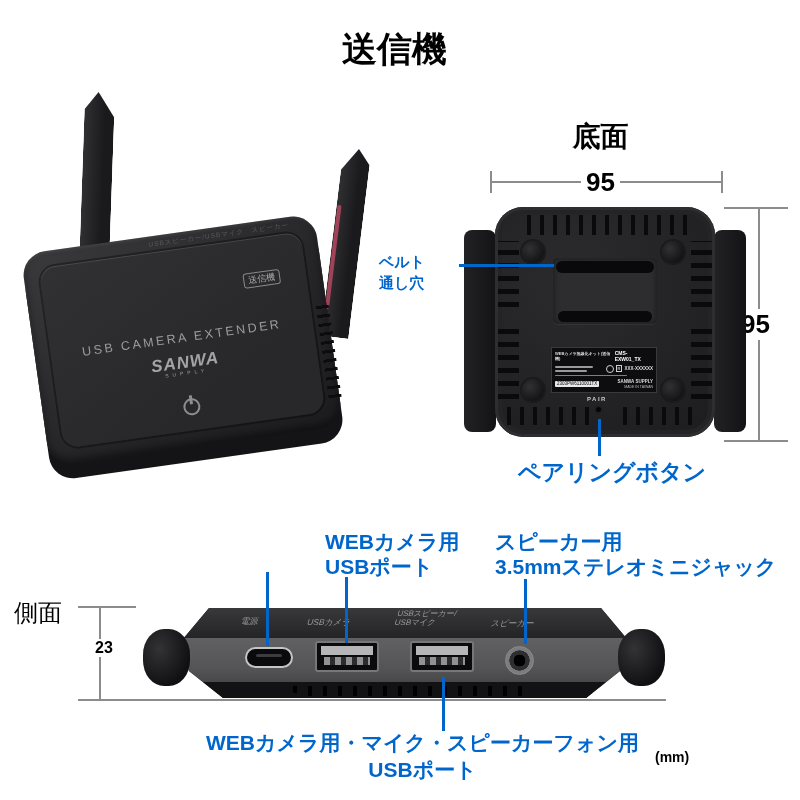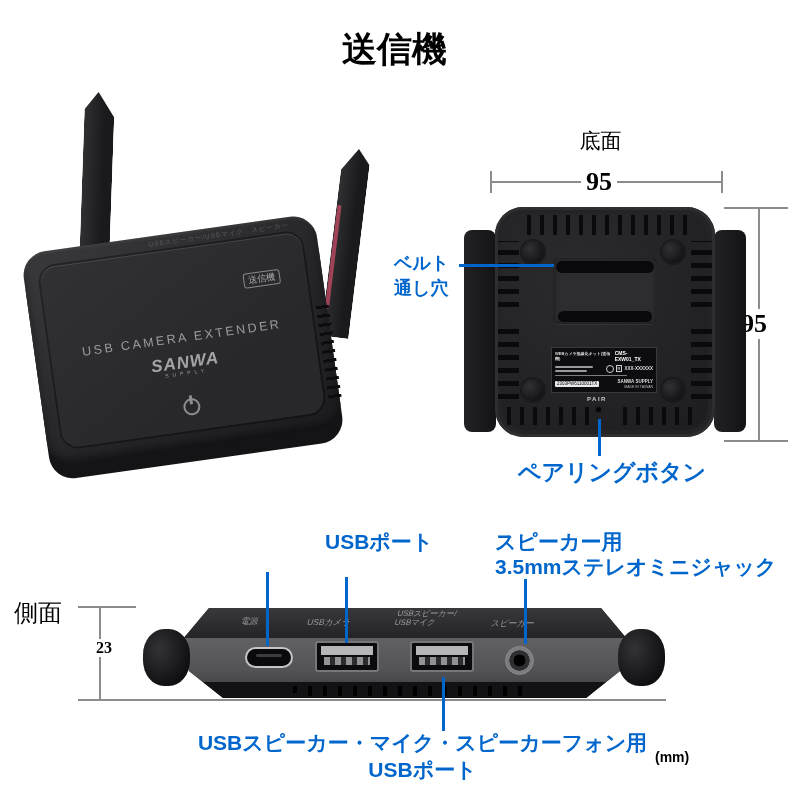--- a/index.html
+++ b/index.html
@@ -4,21 +4,21 @@
 <style>
   html,body{margin:0;padding:0;background:#fff;}
   #stage{position:relative;width:800px;height:800px;background:#fff;overflow:hidden;
          font-family:"Liberation Sans","DejaVu Sans",sans-serif;color:#000;}
   .abs{position:absolute;}
   .bold{font-weight:bold;}
   .center{text-align:center;}
   .blue{color:var(--callout-blue,#0066cc);font-weight:bold;}
   .leader{background:var(--callout-blue,#0066cc);}
   .dimline{background:var(--dim-gray,#8c8c8c);}
-  .dimnum{font-weight:bold;background:#fff;padding:0 5px;font-family:Liberation Serif, serif;}
+  .dimnum{font-weight:bold;background:#fff;padding:0 5px;}
 
   
   .antenna{background:linear-gradient(90deg,#303032,#1a1a1c 70%);}
   .m-thick{border-radius:24px;background:#141416;transform:rotate(-8deg) translateY(15px);}
   .m-body{border-radius:24px;transform:rotate(-8deg);
           background:linear-gradient(150deg,#3a3a3d 0%,#262629 55%,#1c1c1f 100%);
           box-shadow:inset 0 2px 3px rgba(255,255,255,.08), inset 0 -4px 8px rgba(0,0,0,.5);}
   .m-inner{position:absolute;inset:16px;border-radius:16px;
            background:linear-gradient(150deg,#313134,#28282b 70%);
            box-shadow:inset 0 1px 0 rgba(255,255,255,.12), 0 0 0 2px rgba(0,0,0,.35);}
@@ -98,21 +98,21 @@
           <div class="m-logosub">SUPPLY</div>
         </div>
         <div class="abs pw-ring" style="left:50%;top:150px;margin-left:-8px;">
           <div class="pw-bar"></div>
         </div>
       </div>
     </div>
     <div class="abs sidevent" style="left:300px;top:218px;width:13px;height:95px;transform:rotate(-8deg);"></div>
   </div>
 
-  <div class="abs center" style="left:553px;top:127px;width:95px;font-size:21px;">底面</div>
+  <div class="abs center" style="left:553px;top:118px;width:95px;font-size:28px;font-weight:bold;">底面</div>
 
   <div class="abs dimline" style="left:491px;top:181px;width:231px;height:2px;"></div>
   <div class="abs dimline" style="left:490px;top:171px;width:2px;height:22px;"></div>
   <div class="abs dimline" style="left:721px;top:171px;width:2px;height:22px;"></div>
   <div class="abs dimnum" style="left:581px;top:167px;font-size:26px;">95</div>
 
   <div class="abs dimline" style="left:758px;top:208px;width:2px;height:233px;"></div>
   <div class="abs dimline" style="left:724px;top:207px;width:64px;height:2px;"></div>
   <div class="abs dimline" style="left:724px;top:440px;width:64px;height:2px;"></div>
   <div class="abs dimnum" style="left:736px;top:309px;font-size:26px;">95</div>
@@ -163,21 +163,21 @@
           <span style="display:block;font-size:4.5px;font-weight:bold;">SANWA SUPPLY</span>
           <span style="display:block;font-size:3.5px;color:#bbb;">MADE IN TAIWAN</span>
         </span>
       </div>
     </div>
 
     <div class="abs pairtxt" style="left:92px;top:189px;">PAIR</div>
     <div class="abs pairhole" style="left:101px;top:200px;"></div>
   </div>
 
-  <div class="abs blue" style="left:394px;top:251px;font-size:18px;line-height:1.4;">
+  <div class="abs blue" style="left:379px;top:251px;font-size:15px;line-height:1.4;">
     <div>ベルト</div>
     <div>通し穴</div>
   </div>
   <div class="abs leader" style="left:459px;top:264px;width:95px;height:3px;"></div>
 
   <div class="abs leader" style="left:598px;top:419px;width:3px;height:37px;"></div>
   <div class="abs blue center" style="left:497px;top:457px;width:230px;font-size:23px;">ペアリングボタン</div>
 
   <div class="abs" style="left:14px;top:597px;font-size:24px;">側面</div>
 
@@ -216,30 +216,31 @@
     <div class="abs footbump" style="left:68px;top:86px;width:52px;"></div>
     <div class="abs footbump" style="left:372px;top:86px;width:52px;"></div>
   </div>
 
   <div class="abs sv-stub" style="left:143px;top:629px;width:47px;height:57px;z-index:2;"></div>
   <div class="abs sv-stub" style="left:618px;top:629px;width:47px;height:57px;z-index:2;"></div>
 
   <div class="abs leader" style="left:266px;top:572px;width:3px;height:74px;z-index:3;"></div>
 
   <div class="abs blue" style="left:325px;top:529px;font-size:21px;line-height:1.2;">
+    <div>WEBカメラ用</div>
     <div>USBポート</div>
   </div>
   <div class="abs leader" style="left:345px;top:577px;width:3px;height:66px;z-index:3;"></div>
 
   <div class="abs blue" style="left:495px;top:529px;font-size:21px;line-height:1.2;">
     <div>スピーカー用</div>
     <div>3.5mmステレオミニジャック</div>
   </div>
   <div class="abs leader" style="left:524px;top:579px;width:3px;height:65px;z-index:3;"></div>
 
   <div class="abs leader" style="left:442px;top:677px;width:3px;height:54px;z-index:3;"></div>
   <div class="abs blue center" style="left:175px;top:729px;width:495px;font-size:21px;line-height:1.3;">
-    <div>USBスピーカー・マイク・スピーカーフォン用</div>
+    <div>WEBカメラ用・マイク・スピーカーフォン用</div>
     <div>USBポート</div>
   </div>
 
   <div class="abs bold" style="left:655px;top:749px;font-size:14px;">(mm)</div>
 </div>
 
 </body></html>

